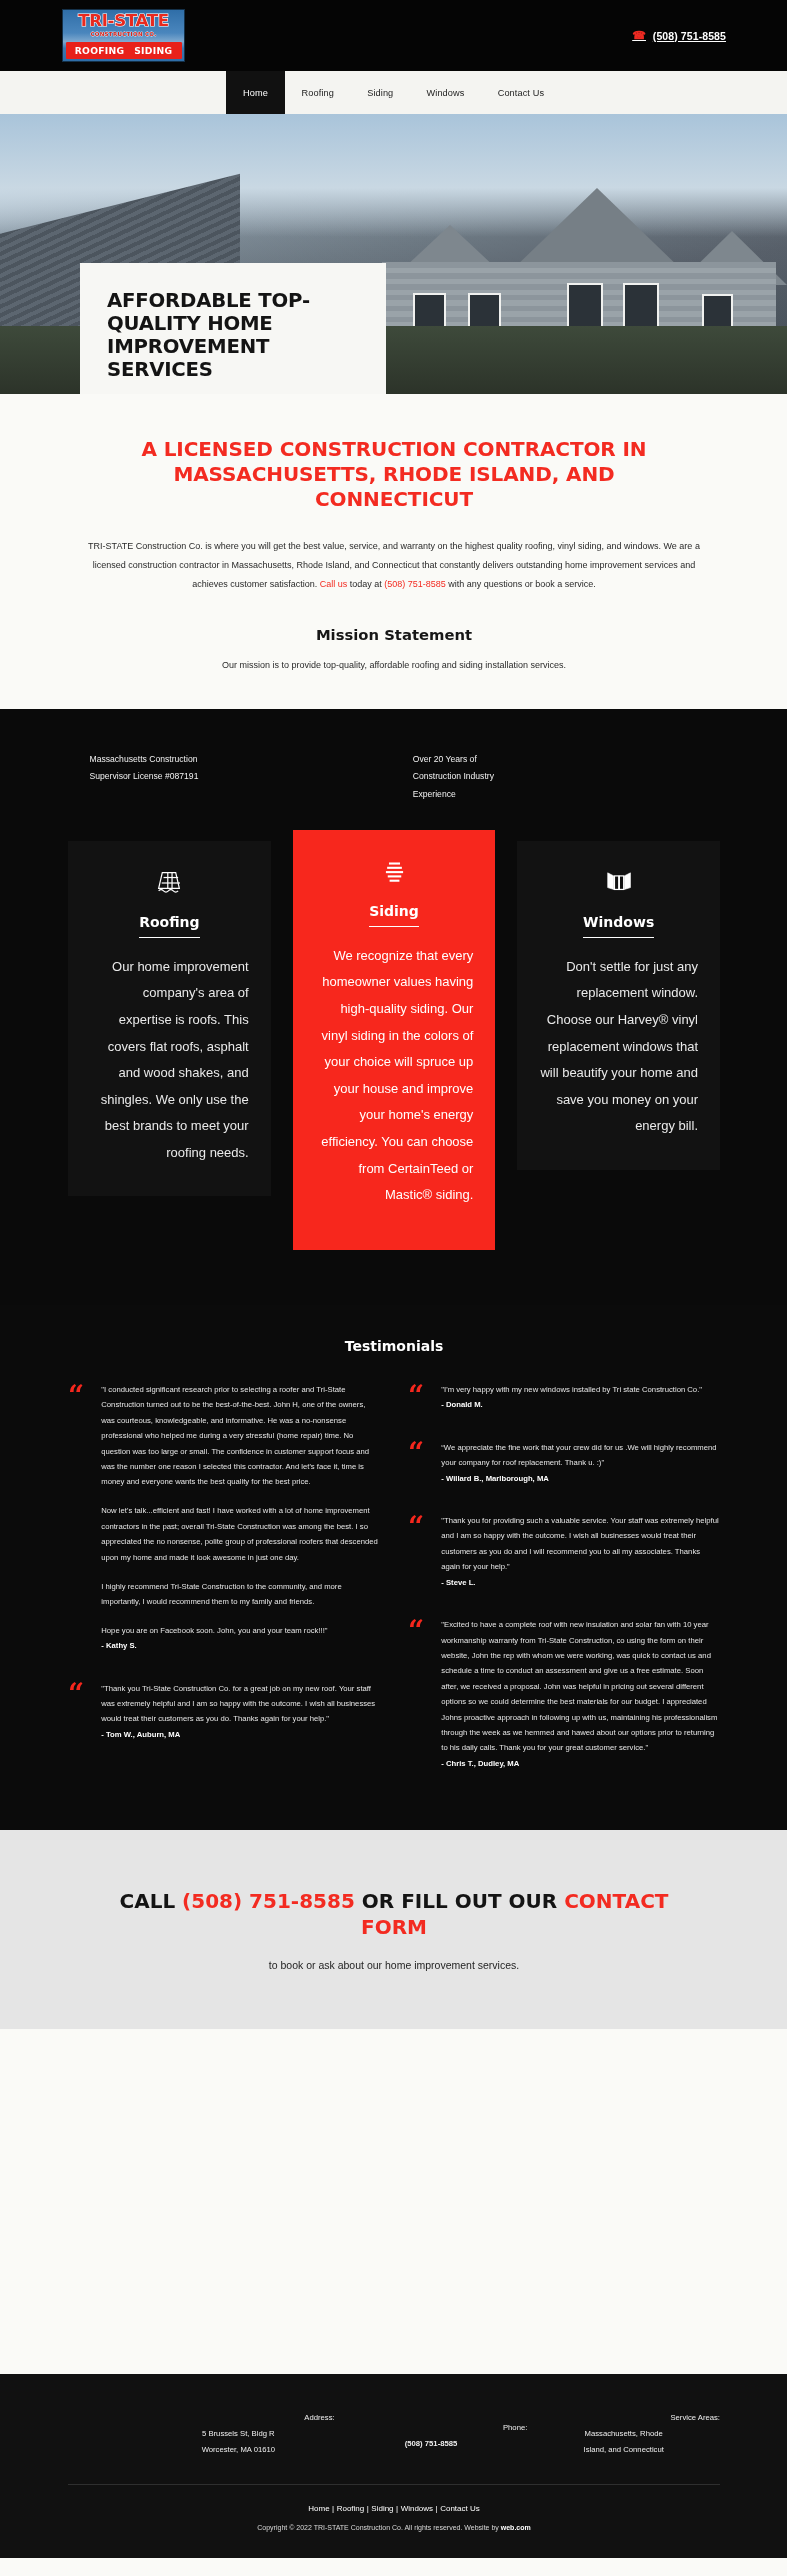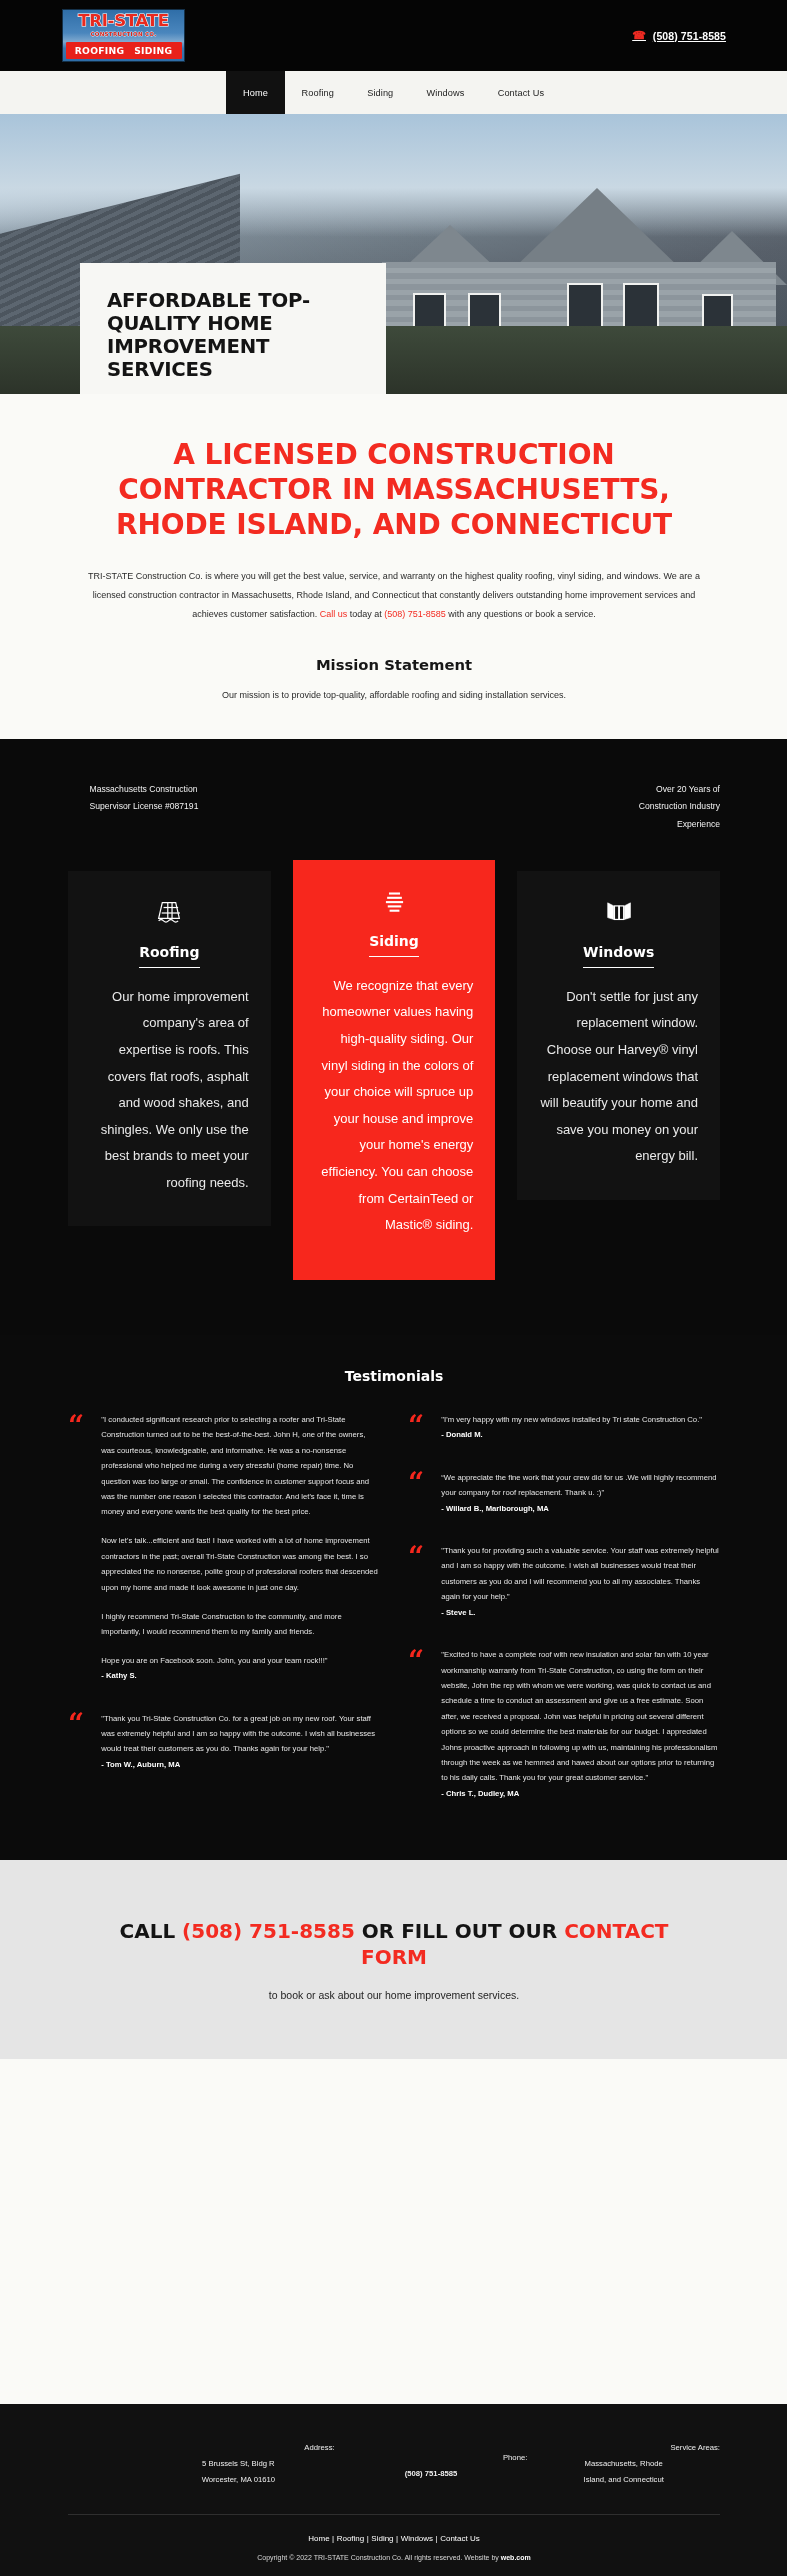--- a/index.html
+++ b/index.html
@@ -198,21 +198,21 @@
   }
 
   
   .section-light { background: #fafaf7; }
   .licensed {
     padding: 43px 62px 34px 62px;
     text-align: center;
   }
   .licensed h1 {
     font-family: "DejaVu Sans", sans-serif;
-    font-size: 28px;
+    font-size: 20px;
     font-weight: bold;
     line-height: 1.25;
     color: #f32b21;
     text-transform: uppercase;
     letter-spacing: -0.1px;
     max-width: 584px;
     margin: 0 auto;
   }
   .licensed p.body {
     margin: 24.6px auto 0 auto;
@@ -238,21 +238,21 @@
 
   
   .stats {
     background: #0a0a0a;
     padding: 42px 68px 38px 68px;
     display: flex;
     gap: 16px;
   }
   .stat {
     flex: 1;
-    text-align: right;
+    text-align: left;
     color: #f2f2f2;
     font-size: 8.6px;
     line-height: 2.05;
   }
   .stat.s1 { text-align: left; padding-left: 21.5px; }
   .stat.s2 { padding-top: 16px; }
 
   
   .services {
     background: #0a0a0a;

